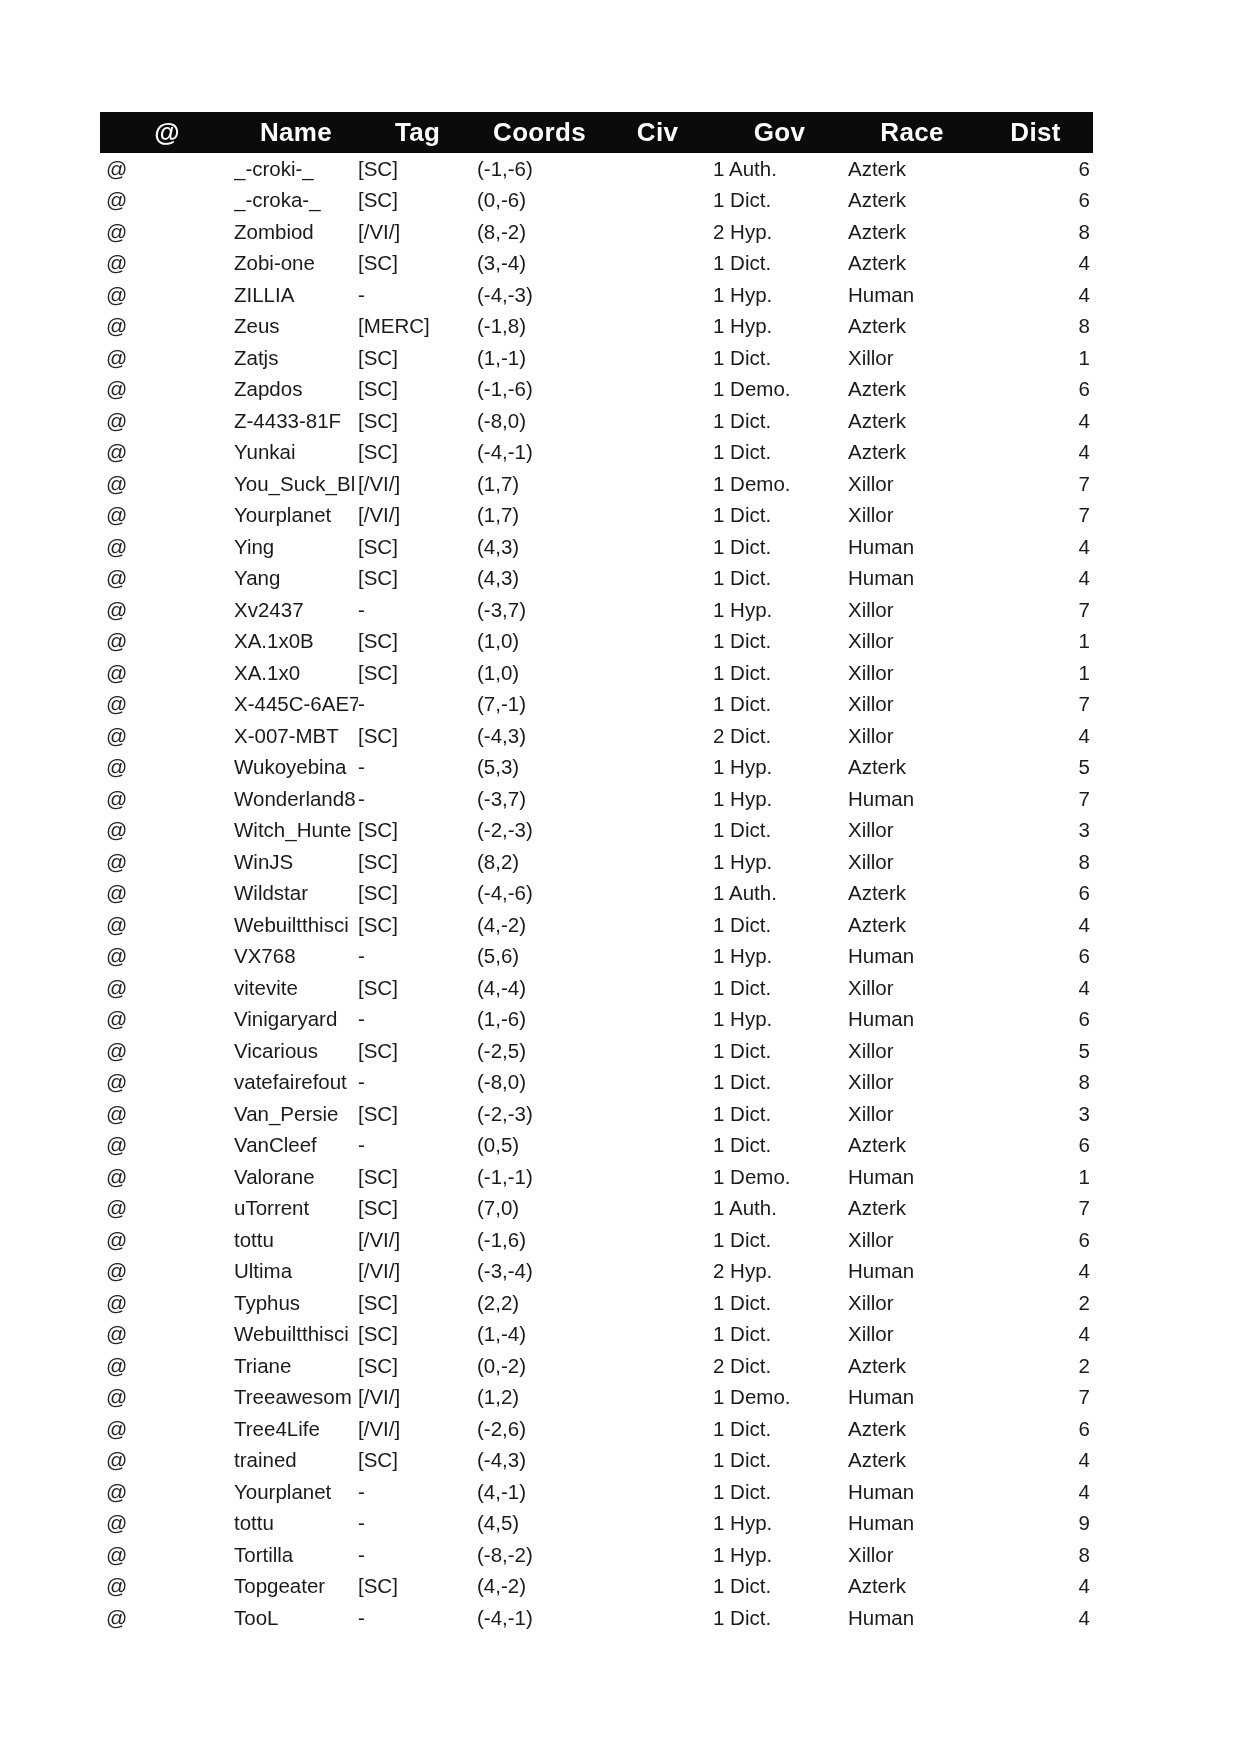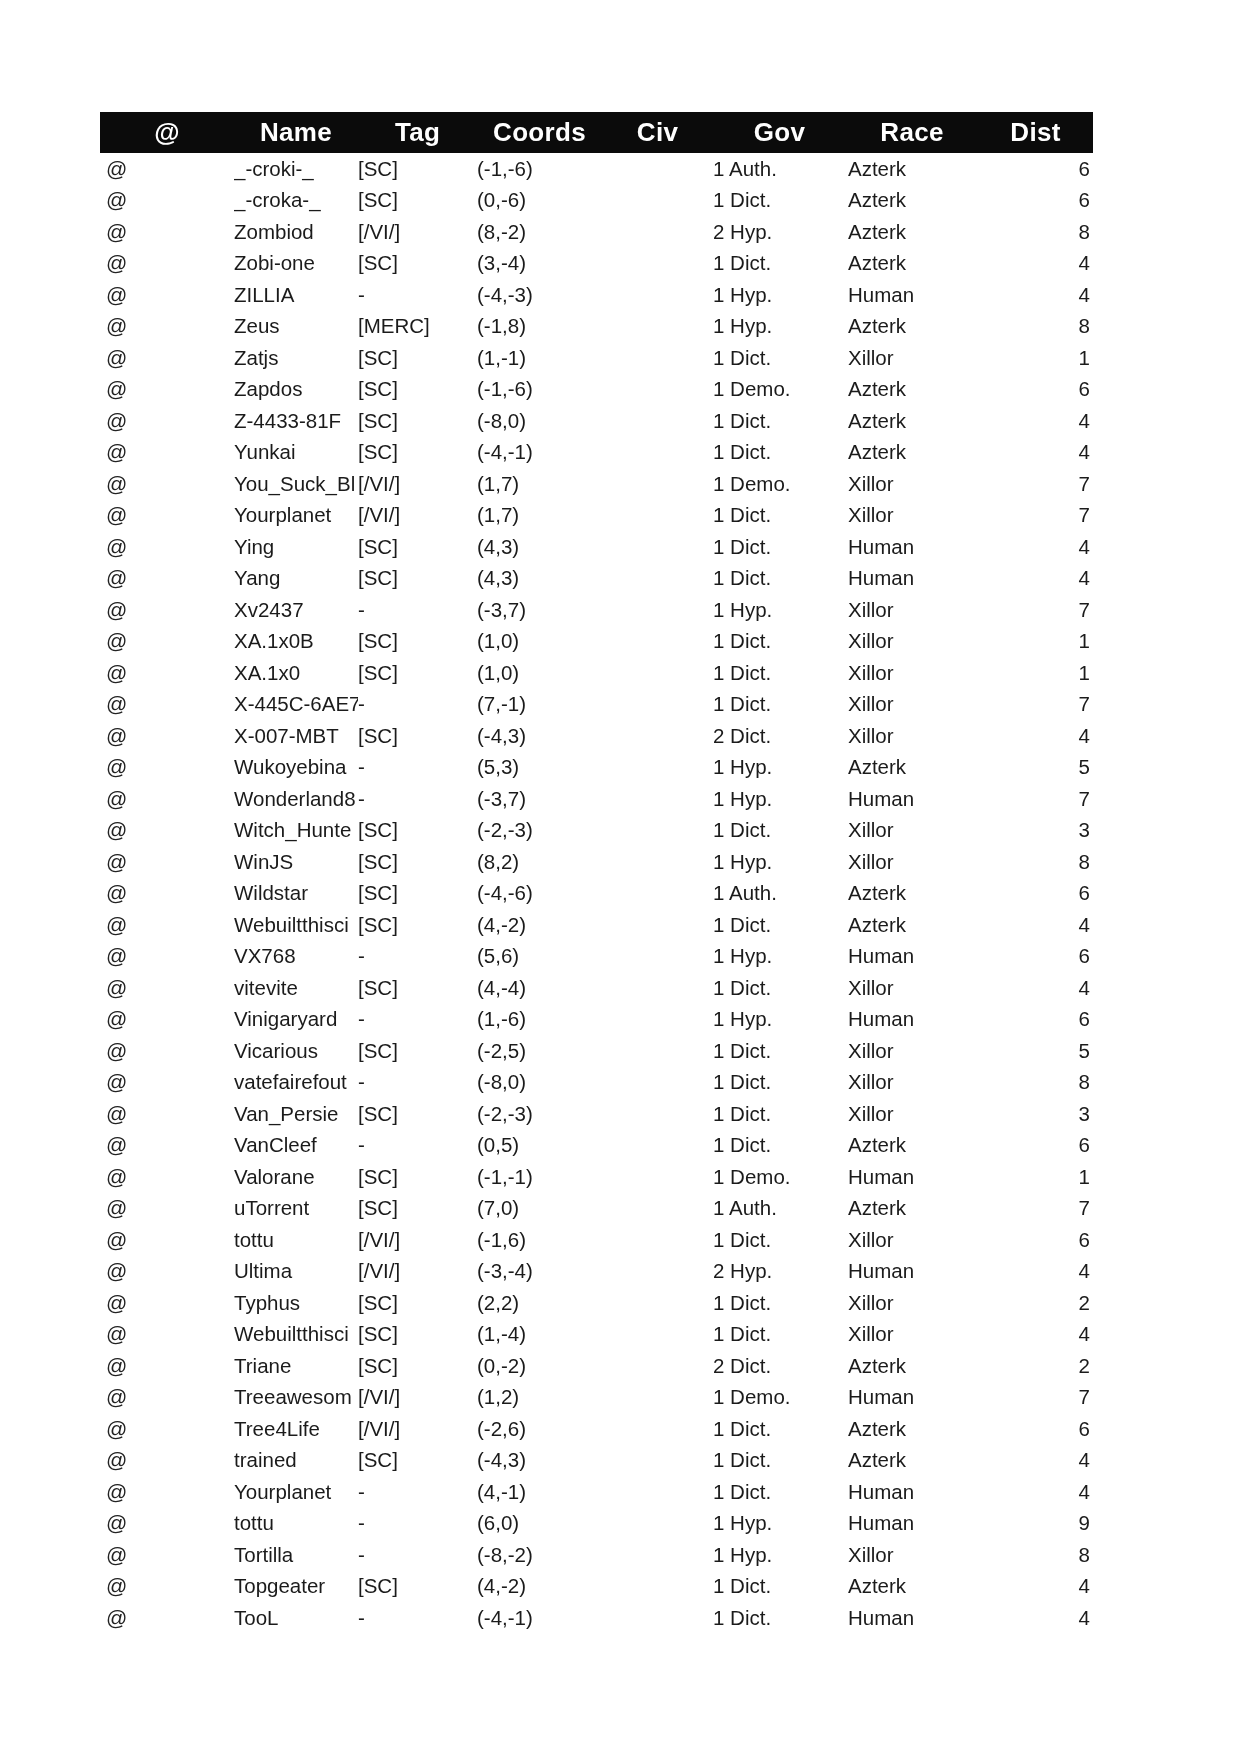--- a/index.html
+++ b/index.html
@@ -515,21 +515,21 @@
         <td class="col-coords">(4,-1)</td>
         <td class="col-civ"></td>
         <td class="col-gov">1 Dict.</td>
         <td class="col-race">Human</td>
         <td class="col-dist">4</td>
       </tr>
       <tr>
         <td class="col-at">@</td>
         <td class="col-name">tottu</td>
         <td class="col-tag">-</td>
-        <td class="col-coords">(6,0)</td>
+        <td class="col-coords">(4,5)</td>
         <td class="col-civ"></td>
         <td class="col-gov">1 Hyp.</td>
         <td class="col-race">Human</td>
         <td class="col-dist">9</td>
       </tr>
       <tr>
         <td class="col-at">@</td>
         <td class="col-name">Tortilla</td>
         <td class="col-tag">-</td>
         <td class="col-coords">(-8,-2)</td>

